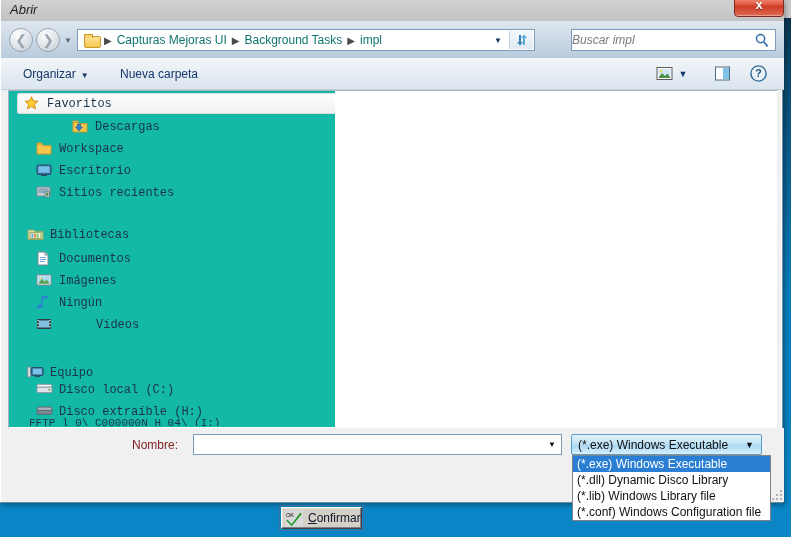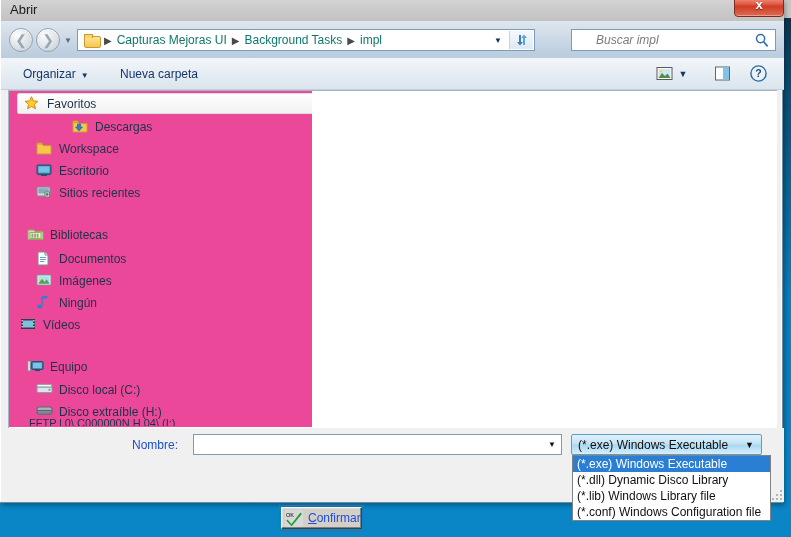--- a/index.html
+++ b/index.html
@@ -35,20 +35,21 @@
   .dialog-inner {
     position:absolute; left:0; top:0; right:0; bottom:0;
     border:1px solid #ffffff;
     border-top:none;
   }
 
   
   .titlebar {
     position:absolute; left:0; top:0; width:783px; height:21px;
     background:linear-gradient(180deg,#d3d3d3 0%,#c9c9c9 55%,#c2c2c2 100%);
+    font-style:italic;
   }
   .title-text {
     position:absolute; left:9px; top:2px;
     font-size:13px; color:#1a1a1a;
   }
   .close-btn {
     position:absolute; left:733px; top:-5px; width:50px; height:22px;
     border:1px solid #7d2a20;
     border-radius:0 0 4px 4px;
     background:linear-gradient(180deg,#f3a393 0%,#e4604a 38%,#cf3d27 52%,#e06a52 100%);
@@ -114,21 +115,21 @@
     display:flex; align-items:center; justify-content:center;
     background:linear-gradient(180deg,#f4f8fb 0%,#dfe9f2 100%);
     border-left:1px solid #c3d3e2; cursor:pointer;
   }
   .searchbox {
     position:absolute; left:570px; top:8px; width:205px; height:22px;
     background:#fff; border:1px solid #7a9bbb;
     display:flex; align-items:center; cursor:text;
   }
   .searchbox .ph {
-    font-size:12px; color:#7b7b7b; font-style:italic; margin-left:24px;
+    font-size:12px; color:#7b7b7b; font-style:italic; margin-left:0;
   }
   .search-ico {
     position:absolute; right:6px; top:3px; width:14px; height:15px;
   }
 
   
   .toolbar {
     position:absolute; left:0; top:58px; width:783px; height:32px;
     background:linear-gradient(180deg,#f3f6f9 0%,#e6edf3 50%,#dbe5ee 100%);
     border-bottom:1px solid #c3ced8;
@@ -143,22 +144,22 @@
     display:flex; align-items:center; justify-content:center; cursor:pointer;
   }
 
   
   .content {
     position:absolute; left:7px; top:90px; width:769px; height:338px;
     background:#ffffff; border:1px solid #a7b6c4;
     border-right:none; border-bottom:none;
   }
   .nav-pane {
-    position:absolute; left:0; top:0; width:303px; height:336px;
-    background:#ec4899; overflow:hidden;
+    position:absolute; left:0; top:0; width:326px; height:336px;
+    background:#14b8a6; overflow:hidden;font-family:Liberation Mono, monospace;
   }
   .sb-row {
     position:absolute; left:0; height:21px; display:flex; align-items:center;
     font-size:12px; color:#1b3348; white-space:nowrap; cursor:pointer;
   }
   .sb-row.header { font-size:12px; }
   .sb-row.header.selected {
     left:8px; width:330px;
     background:linear-gradient(180deg,#fefefe 0%,#f1f1f1 100%);
     border:1px solid #dcdcdc; border-radius:2px;
@@ -205,21 +206,21 @@
     position:absolute; right:0; top:0; width:17px; height:336px;
     background:#f7f7f7; border-left:1px solid #e4e4e4;
   }
 
   
   .bottom {
     position:absolute; left:0; top:428px; width:783px; height:74px;
     background:#f0f0f0;
   }
   .lbl-nombre {
-    position:absolute; left:131px; top:10px; font-size:12px; color:#1d4ed8;
+    position:absolute; left:131px; top:10px; font-size:12px; color:#7f1d1d;
   }
   .name-combo {
     position:absolute; left:192px; top:6px; width:369px; height:21px;
     background:#fff; border:1px solid #7a9bbb; cursor:text;
   }
   .name-combo .arw {
     position:absolute; right:5px; top:5px; font-size:8px; color:#111;
   }
   .filter-combo {
     position:absolute; left:570px; top:6px; width:191px; height:21px;
@@ -259,21 +260,21 @@
     background:#d4d0c8;
     border-top:1px solid #ffffff; border-left:1px solid #ffffff;
     border-right:1px solid #404040; border-bottom:1px solid #404040;
     cursor:pointer;
     box-shadow: inset -1px -1px 0 #808080, inset 1px 1px 0 #dfdfdf;
   }
   .confirmar .okico {
     position:absolute; left:3px; top:2px; width:18px; height:17px;
   }
   .confirmar .lbl {
-    position:absolute; left:26px; top:3px; font-size:12px; color:#1d4ed8;
+    position:absolute; left:26px; top:3px; font-size:12px; color:#0f172a;
   }
   .confirmar .lbl u { text-decoration:underline; }
   .cf-outline {
     position:absolute; left:279px; top:505px; width:85px; height:26px;
     border:1px solid #3b6fa0;
   }
 </style>
 </head>
 <body>
 
@@ -462,39 +463,39 @@
         <span class="sb-ico">
           <svg width="14" height="15" viewBox="0 0 14 15">
             <path d="M6 1.5 L11.5 0.4 V3 L6 4.1 Z" fill="#2f7fd0"></path>
             <rect x="5.3" y="2.2" width="1.3" height="9" fill="#2f7fd0"></rect>
             <ellipse cx="3.7" cy="11.5" rx="2.6" ry="2" fill="#2f7fd0"></ellipse>
           </svg>
         </span>
         <span class="sb-lbl">Ningún</span>
       </div>
 
-      <div class="sb-row" style="top:223px;left:11px;">
+      <div class="sb-row" style="top:223px;left:27px;gap:37px;">
         <span class="sb-ico">
           <svg width="16" height="14" viewBox="0 0 16 14">
             <rect x="1" y="2" width="14" height="10" fill="#2f3c46"></rect>
             <rect x="3" y="3.5" width="10" height="7" fill="#7fbfe2"></rect>
             <g fill="#ffffff">
               <rect x="1.6" y="3" width="1.1" height="1.4"></rect>
                   <rect x="1.6" y="6" width="1.1" height="1.4"></rect>
               <rect x="1.6" y="9" width="1.1" height="1.4"></rect>
               <rect x="13.3" y="3" width="1.1" height="1.4"></rect>
                   <rect x="13.3" y="6" width="1.1" height="1.4"></rect>
               <rect x="13.3" y="9" width="1.1" height="1.4"></rect>
             </g>
           </svg>
         </span>
         <span class="sb-lbl">Vídeos</span>
       </div>
 
-      <div class="sb-row header" style="top:265px;left:18px;">
+      <div class="sb-row header" style="top:271px;left:18px;">
         <span class="sb-ico">
           <svg width="17" height="14" viewBox="0 0 17 14">
             <rect x="0.6" y="2" width="3" height="10" rx=".6" fill="#d5dde3" stroke="#7d8a94"></rect>
             <rect x="4.6" y="2.5" width="11.5" height="8" rx="1" fill="#3f6f9a" stroke="#24506f"></rect>
             <rect x="5.8" y="3.7" width="9.1" height="5.6" fill="#76c2e8"></rect>
             <rect x="8" y="10.8" width="5" height="1.3" fill="#2b4e6b"></rect>
           </svg>
         </span>
         <span class="sb-lbl">Equipo</span>
       </div>

